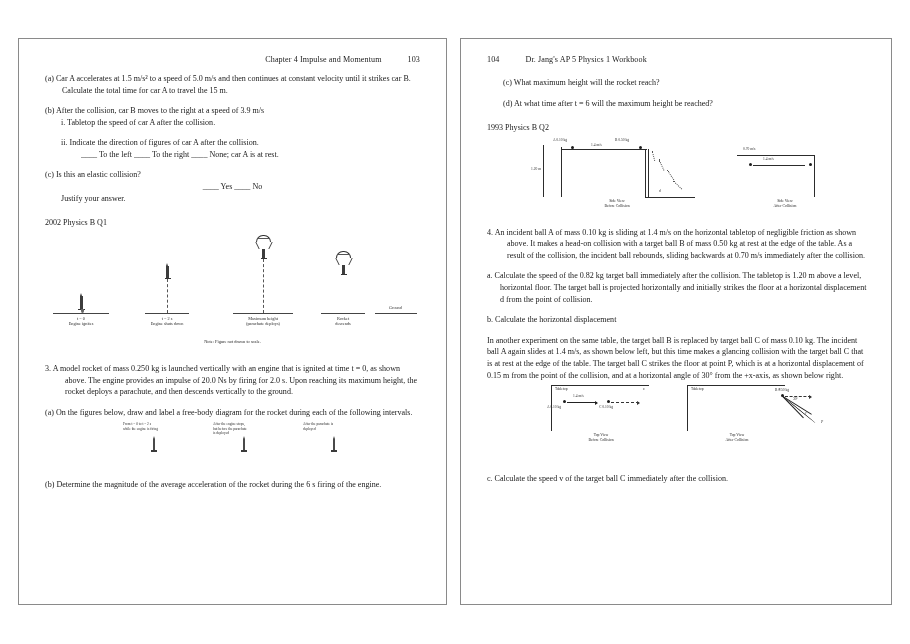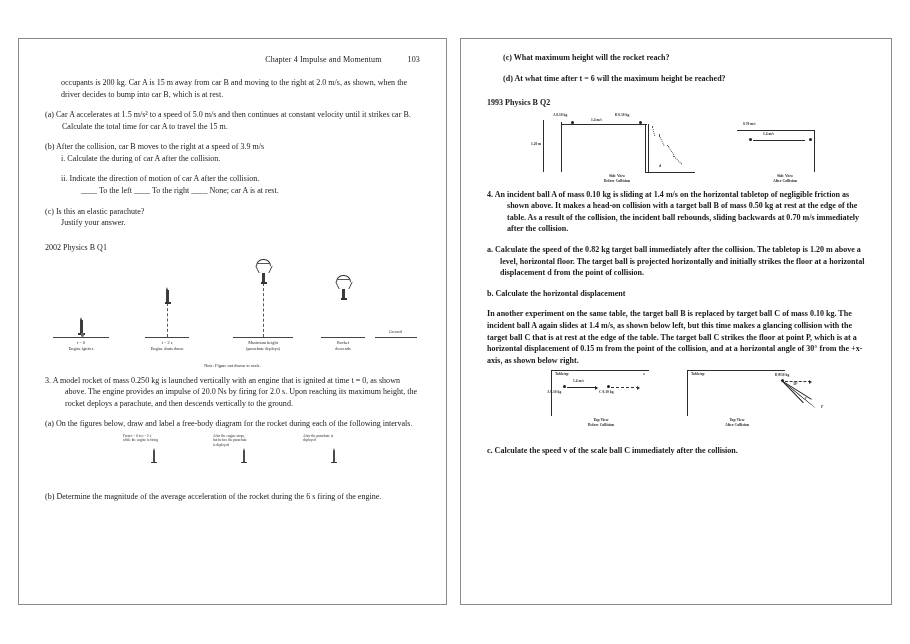--- a/index.html
+++ b/index.html
@@ -19,25 +19,25 @@
 
   .runhead{
     font-size:8.1px;letter-spacing:.1px;color:#222;
     display:flex;align-items:baseline;
   }
   .runhead-left{padding:16px 26px 0 0;justify-content:flex-end;gap:26px;}
   .runhead-right{padding:16px 0 0 26px;justify-content:flex-start;gap:26px;}
   .runhead .chap{white-space:nowrap;}
 
   .body{padding:0 26px;font-size:8.05px;line-height:1.44;text-align:left;}
-  .body.rt{padding:0 22px 0 26px;font-weight:bold;}
+  .body.rt{padding:0 22px 0 26px;}
 
   p{margin:0;}
   .blk{margin-top:9px;}
-  .blk.tight{margin-top:5px;}
+  .blk.tight{margin-top:18px;}
   .blk.big{margin-top:13px;}
   .ind1{padding-left:16px;}
   .ind2{padding-left:26px;}
   .ind3{padding-left:36px;}
   .hang-a{padding-left:17px;text-indent:-17px;}
   .hang-n{padding-left:20px;text-indent:-20px;}
   .hang-ab{padding-left:13px;text-indent:-13px;}
   .ctr{text-align:center;}
 
   
@@ -93,31 +93,31 @@
   <div class="page page-left">
     <div class="inner">
 
       <div class="runhead runhead-left">
         <span class="chap">Chapter 4   Impulse and Momentum</span>
         <span>103</span>
       </div>
 
       <div class="body">
 
-        <p class="blk big ind1">occupants is 200 kg. Car A is 15 m away from car B and moving to the right at 2.0 m/s, as shown, when the driver decides to bump into car B, which is at rest.</p>
 
         <p class="blk hang-a">(a) Car A accelerates at 1.5 m/s² to a speed of 5.0 m/s and then continues at constant velocity until it strikes car B. Calculate the total time for car A to travel the 15 m.</p>
 
         <p class="blk hang-a">(b) After the collision, car B moves to the right at a speed of 3.9 m/s</p>
-        <p class="ind1">i. Calculate the during of car A after the collision.</p>
-
-        <p class="blk ind1">ii. Indicate the direction of motion of car A after the collision.</p>
+        <p class="ind1">i. Tabletop the speed of car A after the collision.</p>
+
+        <p class="blk ind1">ii. Indicate the direction of figures of car A after the collision.</p>
         <p class="ind3">____ To the left ____ To the right ____ None; car A is at rest.</p>
 
-        <p class="blk">(c) Is this an elastic parachute?</p>
+        <p class="blk">(c) Is this an elastic collision?</p>
+        <p class="ctr">____ Yes ____ No</p>
         <p class="ind1">Justify your answer.</p>
 
         <p class="blk big">2002 Physics B Q1</p>
 
         <div class="fig-rocket">
 
           <div class="ground-seg" style="left:8px;width:56px;"></div>
           <div class="ground-seg" style="left:100px;width:44px;"></div>
           <div class="ground-seg" style="left:188px;width:60px;"></div>
           <div class="ground-seg" style="left:276px;width:44px;"></div>
@@ -226,20 +226,24 @@
 
         <p class="blk ind2 hang-ab">(b) Determine the magnitude of the average acceleration of the rocket during the 6 s firing of the engine.</p>
 
       </div>
     </div>
   </div>
 
   <div class="page page-right">
     <div class="inner">
 
+      <div class="runhead runhead-right">
+        <span>104</span>
+        <span class="chap">Dr. Jang's AP 5 Physics 1 Workbook</span>
+      </div>
 
       <div class="body rt">
 
         <p class="blk big ind1">(c) What maximum height will the rocket reach?</p>
         <p class="blk ind1">(d) At what time after t = 6 will the maximum height be reached?</p>
 
         <p class="blk big">1993 Physics B Q2</p>
 
         <div class="fig-balls">
 
@@ -328,20 +332,20 @@
           <div class="ray dot" style="left:296px;top:11px;width:42px;transform:rotate(39deg);"></div>
           <span class="tiny" style="left:318px;top:26px;font-style:italic;">v</span>
           <span class="tiny" style="left:334px;top:35px;font-style:italic;">P</span>
 
           <div class="tiny-c" style="left:210px;top:48px;width:80px;">
             <span>Top View</span><br>
             <span>After Collision</span>
           </div>
         </div>
 
-        <p class="blk tight ind1 hang-ab">c. Calculate the speed v of the scale ball C immediately after the collision.</p>
+        <p class="blk tight ind1 hang-ab">c. Calculate the speed v of the target ball C immediately after the collision.</p>
 
 
       </div>
     </div>
   </div>
 
 </div>
 
 </body></html>

